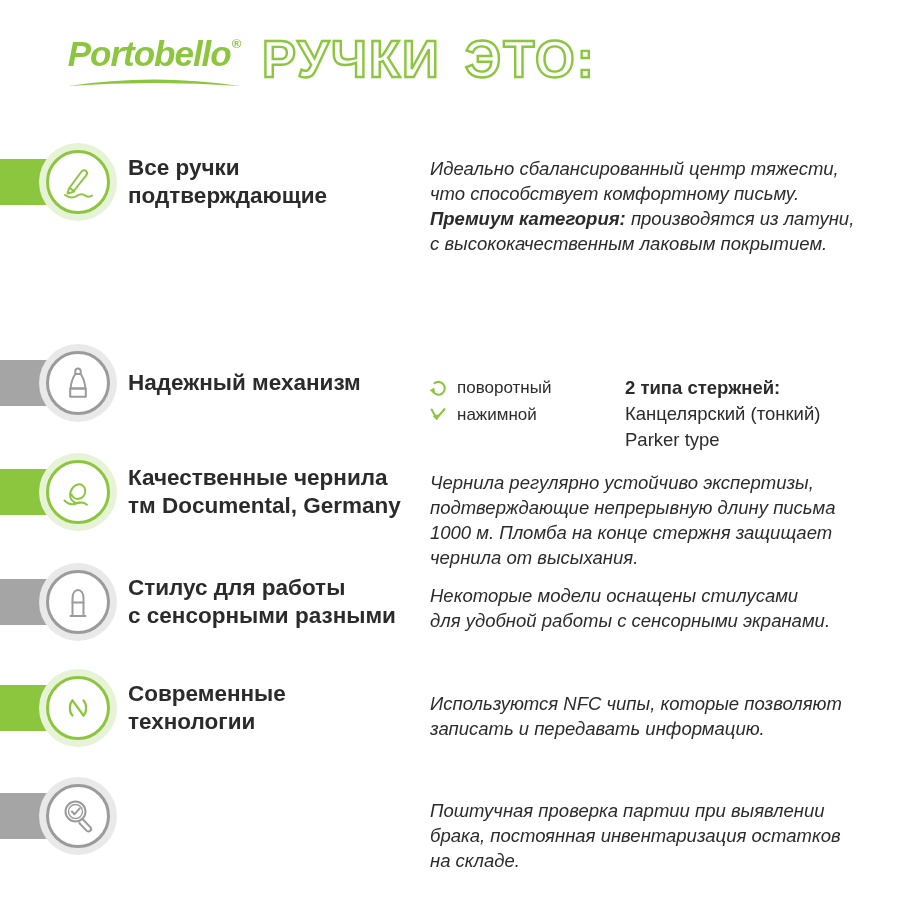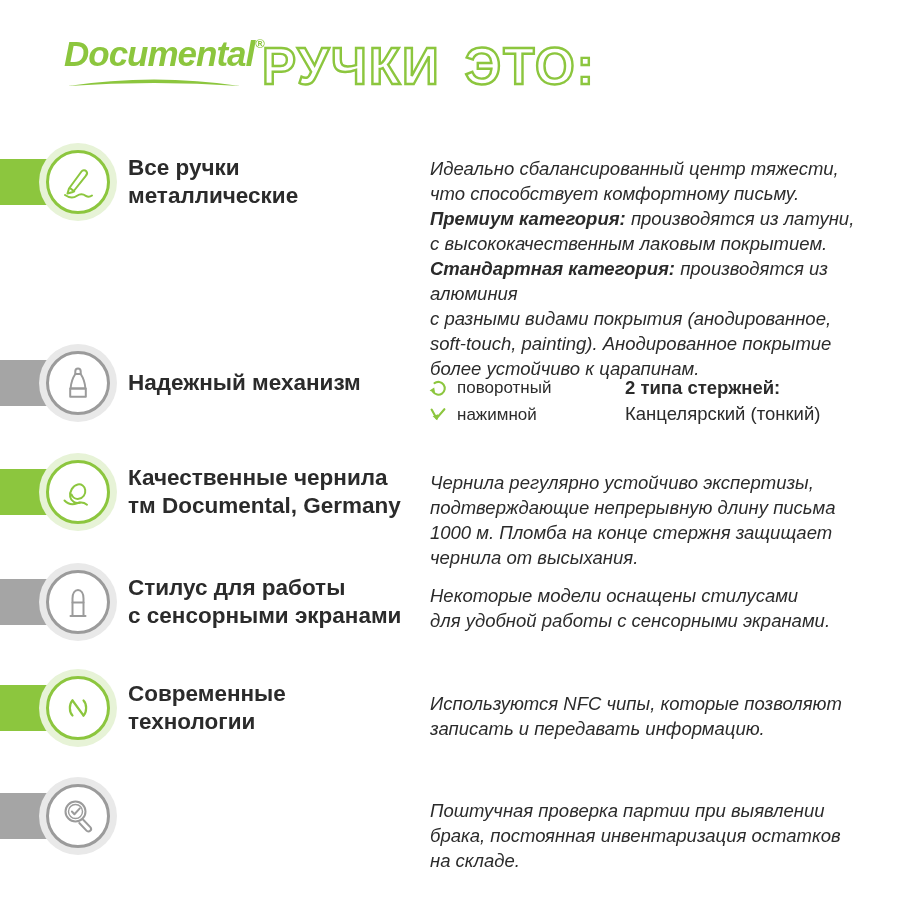--- a/index.html
+++ b/index.html
@@ -9,21 +9,21 @@
   }
   
   .logo{position:absolute;left:64px;top:36px;width:180px;text-align:center;}
   .logo-text{
     font-size:35px;font-weight:700;font-style:italic;color:#8cc63e;
     letter-spacing:-1px;line-height:1;white-space:nowrap;
   }
   .logo-reg{font-size:13px;font-weight:700;font-style:normal;vertical-align:18px;margin-left:1px;}
   .logo-swoosh{display:block;margin:2px auto 0;}
   .bubble-title{
-    position:absolute;left:262px;top:30px;height:66px;display:flex;align-items:flex-end;
+    position:absolute;left:262px;top:30px;height:66px;display:flex;align-items:flex-start;
     font-size:51px;font-weight:800;letter-spacing:2px;word-spacing:8px;
     color:#ffffff;-webkit-text-stroke:2.4px #8cc63e;white-space:nowrap;
   }
   
   .tab{position:absolute;left:0;width:97px;height:46px;z-index:1;}
   .tab.green{background:#8cc63e;}
   .tab.gray{background:#a5a5a5;}
   .halo{
     position:absolute;left:39px;width:78px;height:78px;border-radius:50%;z-index:2;
     display:flex;align-items:center;justify-content:center;
@@ -55,52 +55,48 @@
   .refills{position:absolute;left:618px;top:375px;width:290px;font-size:18.5px;line-height:26px;margin-left:7px;}
   .refills .rh{font-weight:700;}
   svg{display:block;}
 </style>
 </head>
 <body>
 
 <div class="canvas">
 
   <div class="logo">
-    <div class="logo-text"><span>Documental</span><sup class="logo-reg">®</sup></div>
+    <div class="logo-text"><span>Portobello</span><sup class="logo-reg">®</sup></div>
     <svg class="logo-swoosh" width="178" height="16" viewBox="0 0 178 16">
       <path d="M3 13 Q89 0 175 13 Q89 7 3 13 Z" fill="#8cc63e"></path>
     </svg>
   </div>
   <div class="bubble-title">
       <span>РУЧКИ ЭТО:</span>
     </div>
 
   <div class="tab green" style="top:159px"></div>
   <div class="halo green" style="top:143px">
     <div class="disc green">
       <svg width="40" height="40" viewBox="0 0 40 40" fill="none" stroke="currentColor" stroke-width="2" stroke-linecap="round" stroke-linejoin="round">
         <path d="M9.5 31.5 L11 26.5 L23.5 9.5 C24.6 8 27 7.8 28.2 9.2 C29.4 10.6 29 12.6 27.8 13.8 L15 30 Z"></path>
         <path d="M12.2 26.2 L16.2 29.4"></path>
         <path d="M7 33 c4 2.8 8.5 3.2 12 .8 c2.8-1.9 6-1.9 8.8 0 c2 1.3 4.2 1.2 6.2-.3"></path>
       </svg>
     </div>
   </div>
   <div class="ftitle" style="top:140px;height:84px">
       <span>Все ручки
-металлические</span>
+подтверждающие</span>
     </div>
   <div class="fbody" style="top:156px">
     <p><b></b><span>Идеально сбалансированный центр тяжести,
 что способствует комфортному письму.</span></p>
     <p><b>Премиум категория:</b><span> производятся из латуни,
 с высококачественным лаковым покрытием.</span></p>
-    <p><b>Стандартная категория:</b><span> производятся из алюминия
-с разными видами покрытия (анодированное,
-soft-touch, painting). Анодированное покрытие
-более устойчиво к царапинам.</span></p>
   </div>
 
   <div class="tab gray" style="top:360px"></div>
   <div class="halo gray" style="top:344px">
     <div class="disc gray">
       <svg width="40" height="40" viewBox="0 0 40 40" fill="none" stroke="currentColor" stroke-width="2" stroke-linecap="round" stroke-linejoin="round">
         <path d="M20 5.5 c1.7 0 2.7 1.1 2.7 2.8 V11 h-5.4 V8.3 c0-1.7 1-2.8 2.7-2.8 z"></path>
         <path d="M17.3 11 c-2.8 4.2-4.3 9-4.7 14.5 h14.8 c-.4-5.5-1.9-10.3-4.7-14.5 z"></path>
         <path d="M12.2 25.5 h15.6 v8.2 h-15.6 z"></path>
       </svg>
@@ -122,20 +118,21 @@
         <path d="M3.6 4.6 L8.6 13.4"></path>
         <path d="M8.6 13.4 L16.4 4.2"></path>
         <path d="M4.6 11.2 L9.3 15.2 L10.2 9.2 Z" fill="#8cc63e" stroke="none"></path>
       </svg>
       <span class="mech-label">нажимной</span>
     </div>
   </div>
   <div class="refills">
     <div class="rh">2 типа стержней:</div>
     <div>Канцелярский (тонкий)</div>
+    <div>Parker type</div>
   </div>
 
   <div class="tab green" style="top:469px"></div>
   <div class="halo green" style="top:453px">
     <div class="disc green">
       <svg width="40" height="40" viewBox="0 0 40 40" fill="none" stroke="currentColor" stroke-width="2" stroke-linecap="round" stroke-linejoin="round">
         <path d="M22 30.5 c-4.5 1.5-9-1.2-9.8-5.6 c-1-5.2 2.6-11.4 7.6-12.4 c3.7-.7 6.8 1.7 7.4 5.4 c.7 4.3-2.2 8.3-6.4 8.9 c-3.2 .5-6.2-1.3-7.2-4.2"></path>
         <path d="M6.5 28.5 c3.2 3.4 8.2 4.6 12.6 2.8 c3.4-1.4 7.2-.8 9.9 1.4"></path>
       </svg>
     </div>
@@ -156,21 +153,21 @@
     <div class="disc gray">
       <svg width="40" height="40" viewBox="0 0 40 40" fill="none" stroke="currentColor" stroke-width="2" stroke-linecap="round" stroke-linejoin="round">
         <path d="M14.5 34 V16.5 c0-5.3 2.3-8.5 5.5-8.5 s5.5 3.2 5.5 8.5 V34"></path>
         <path d="M14.5 20.5 h11"></path>
         <path d="M12.5 34 h15"></path>
       </svg>
     </div>
   </div>
   <div class="ftitle" style="top:560px;height:84px">
       <span>Стилус для работы
-с сенсорными экранами</span>
+с сенсорными разными</span>
     </div>
   <div class="fbody" style="top:583px">
     <p><b></b><span>Некоторые модели оснащены стилусами
 для удобной работы с сенсорными экранами.</span></p>
   </div>
 
   <div class="tab green" style="top:685px"></div>
   <div class="halo green" style="top:669px">
     <div class="disc green">
       <svg width="40" height="40" viewBox="0 0 40 40" fill="none" stroke="currentColor" stroke-width="2.2" stroke-linecap="round" stroke-linejoin="round">

